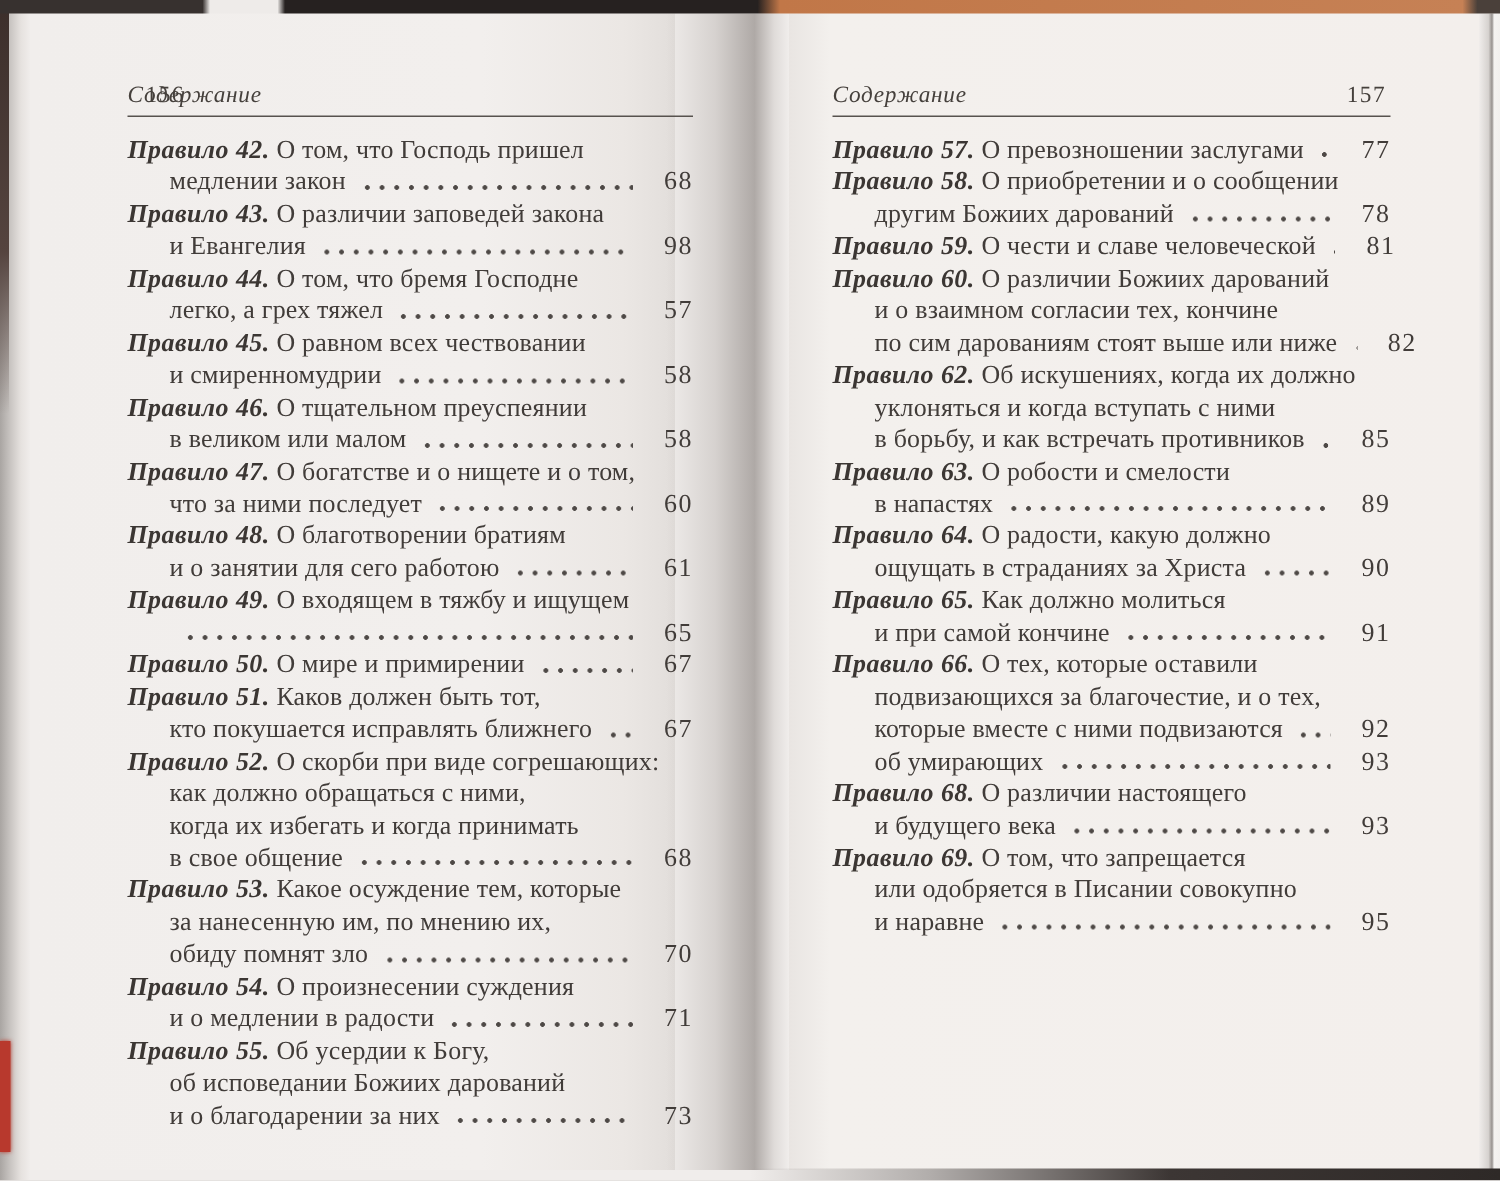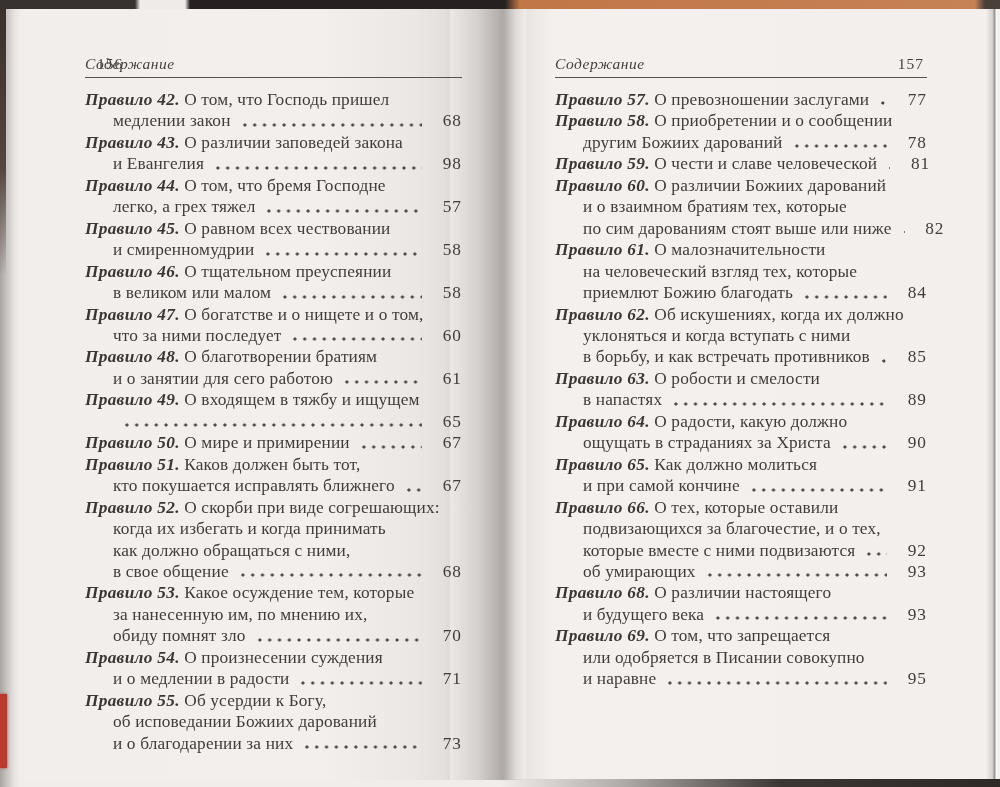--- a/index.html
+++ b/index.html
@@ -144,22 +144,22 @@
         </div>
         <div class="entry">
           <div class="toc-line"><span class="line-body"><span class="label">Правило 50.</span> О мире и примирении</span><span class="leader"></span><span class="pagenum">67</span></div>
         </div>
         <div class="entry">
           <div class="toc-line"><span class="line-body"><span class="label">Правило 51.</span> Каков должен быть тот,</span></div>
           <div class="toc-line cont"><span class="line-body">кто покушается исправлять ближнего</span><span class="leader"></span><span class="pagenum">67</span></div>
         </div>
         <div class="entry">
           <div class="toc-line"><span class="line-body"><span class="label">Правило 52.</span> О скорби при виде согрешающих:</span></div>
+          <div class="toc-line cont"><span class="line-body">как должно обращаться с ними,</span></div>
           <div class="toc-line cont"><span class="line-body">когда их избегать и когда принимать</span></div>
-          <div class="toc-line cont"><span class="line-body">как должно обращаться с ними,</span></div>
           <div class="toc-line cont"><span class="line-body">в свое общение</span><span class="leader"></span><span class="pagenum">68</span></div>
         </div>
         <div class="entry">
           <div class="toc-line"><span class="line-body"><span class="label">Правило 53.</span> Какое осуждение тем, которые</span></div>
           <div class="toc-line cont"><span class="line-body">за нанесенную им, по мнению их,</span></div>
           <div class="toc-line cont"><span class="line-body">обиду помнят зло</span><span class="leader"></span><span class="pagenum">70</span></div>
         </div>
         <div class="entry">
           <div class="toc-line"><span class="line-body"><span class="label">Правило 54.</span> О произнесении суждения</span></div>
           <div class="toc-line cont"><span class="line-body">и о медлении в радости</span><span class="leader"></span><span class="pagenum">71</span></div>
@@ -183,27 +183,22 @@
         </div>
         <div class="entry">
           <div class="toc-line"><span class="line-body"><span class="label">Правило 58.</span> О приобретении и о сообщении</span></div>
           <div class="toc-line cont"><span class="line-body">другим Божиих дарований</span><span class="leader"></span><span class="pagenum">78</span></div>
         </div>
         <div class="entry">
           <div class="toc-line"><span class="line-body"><span class="label">Правило 59.</span> О чести и славе человеческой</span><span class="leader"></span><span class="pagenum">81</span></div>
         </div>
         <div class="entry">
           <div class="toc-line"><span class="line-body"><span class="label">Правило 60.</span> О различии Божиих дарований</span></div>
-          <div class="toc-line cont"><span class="line-body">и о взаимном братиям тех, которые</span></div>
+          <div class="toc-line cont"><span class="line-body">и о взаимном согласии тех, кончине</span></div>
           <div class="toc-line cont"><span class="line-body">по сим дарованиям стоят выше или ниже</span><span class="leader"></span><span class="pagenum">82</span></div>
-        </div>
-        <div class="entry">
-          <div class="toc-line"><span class="line-body"><span class="label">Правило 61.</span> О малозначительности</span></div>
-          <div class="toc-line cont"><span class="line-body">на человеческий взгляд тех, которые</span></div>
-          <div class="toc-line cont"><span class="line-body">приемлют Божию благодать</span><span class="leader"></span><span class="pagenum">84</span></div>
         </div>
         <div class="entry">
           <div class="toc-line"><span class="line-body"><span class="label">Правило 62.</span> Об искушениях, когда их должно</span></div>
           <div class="toc-line cont"><span class="line-body">уклоняться и когда вступать с ними</span></div>
           <div class="toc-line cont"><span class="line-body">в борьбу, и как встречать противников</span><span class="leader"></span><span class="pagenum">85</span></div>
         </div>
         <div class="entry">
           <div class="toc-line"><span class="line-body"><span class="label">Правило 63.</span> О робости и смелости</span></div>
           <div class="toc-line cont"><span class="line-body">в напастях</span><span class="leader"></span><span class="pagenum">89</span></div>
         </div>

